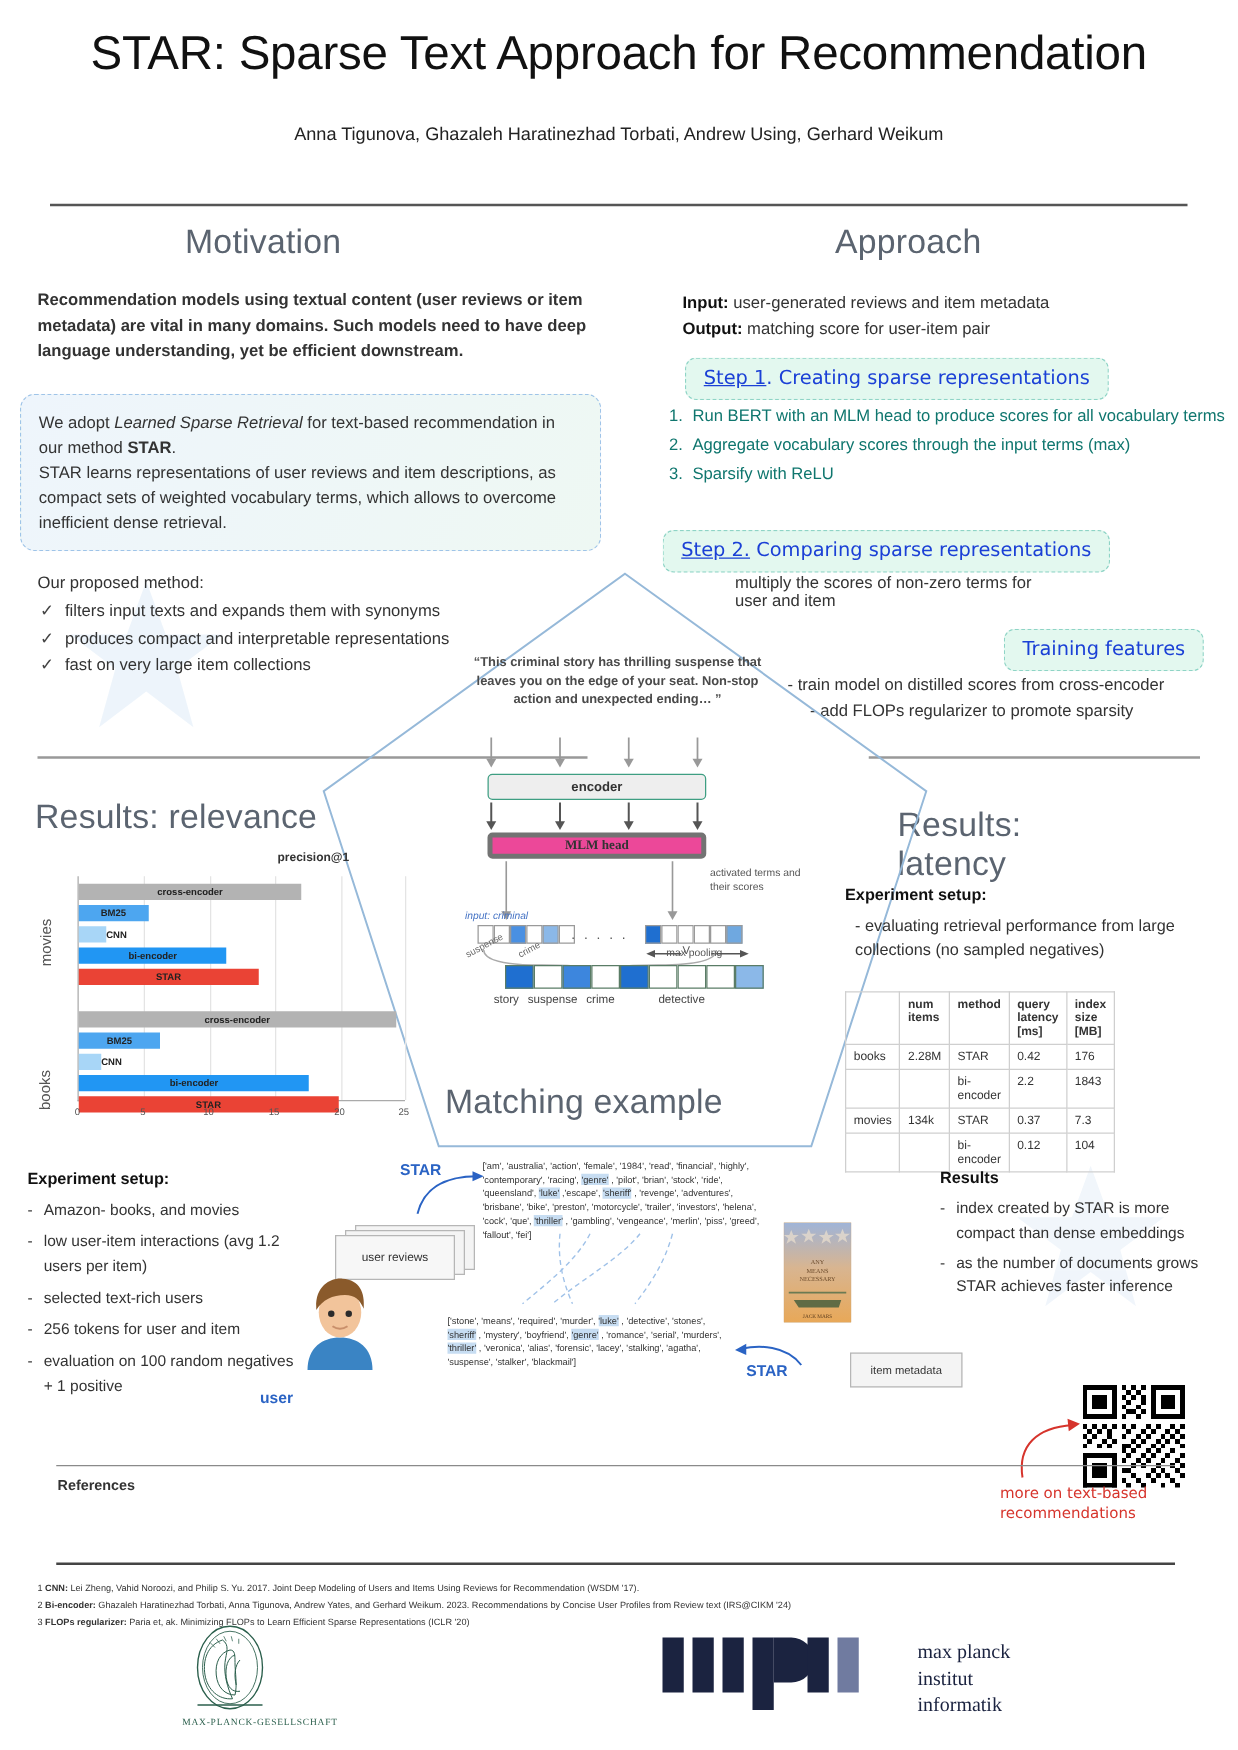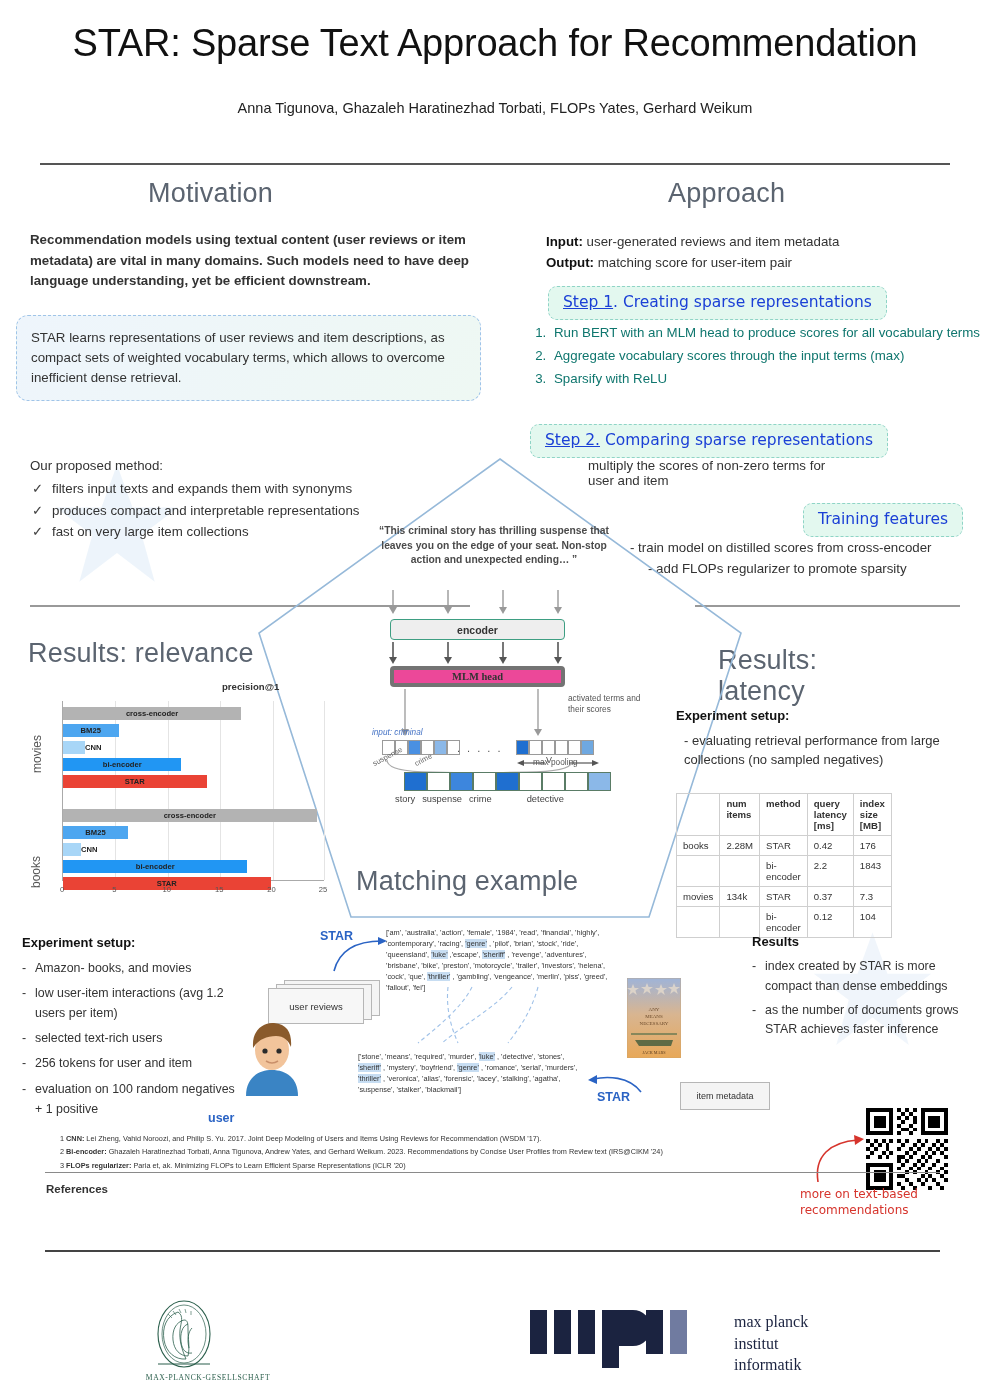--- a/index.html
+++ b/index.html
@@ -255,21 +255,21 @@
   .qr { position: absolute; top: 1108px; left: 866px; width: 82px; height: 82px; }
   .qr-cap {
     position: absolute; top: 1186px; left: 800px; width: 180px;
     font-family: "DejaVu Sans", sans-serif;
     color: #d6342c; font-size: 12px; line-height: 1.35;
   }
 
   
   .ref-rule-top { position: absolute; top: 1172px; left: 45px; width: 895px; height: 1.4px; background: #8a8a8a; }
   .ref-head { position: absolute; top: 1183px; left: 46px; font-size: 11.5px; font-weight: bold; color: #333; }
-  .refs { position: absolute; top: 1132px; left: 30px; width: 920px; font-size: 7.3px; line-height: 1.85; color: #333; margin-left: 30px; }
+  .refs { position: absolute; top: 1264px; left: 30px; width: 920px; font-size: 7.3px; line-height: 1.85; color: #333; }
   .refs b { font-weight: bold; }
   .ref-rule-bot { position: absolute; top: 1250px; left: 45px; width: 895px; height: 2.2px; background: #444; }
 
   
   .mpg-logo { position: absolute; top: 1298px; left: 148px; }
   .mpg-cap {
     position: absolute; top: 1373px; left: 118px; width: 180px; text-align: center;
     font-family: "Liberation Serif", serif; font-size: 7.6px; color: #2b5f4c; letter-spacing: 0.6px;
   }
   .mpi-logo { position: absolute; top: 1308px; left: 528px; }
@@ -282,39 +282,42 @@
   .deco-star { position: absolute; opacity: 0.30; }
   .ds1 { top: 462px; left: 52px; }
   .ds2 { top: 930px; left: 810px; }
 </style>
 </head>
 <body>
 
 <div class="poster">
 
   <div class="title">STAR: Sparse Text Approach for Recommendation</div>
-  <div class="authors">Anna Tigunova, Ghazaleh Haratinezhad Torbati, FLOPs Yates, Gerhard Weikum</div>
+  <div class="authors">Anna Tigunova, Ghazaleh Haratinezhad Torbati, Andrew Using, Gerhard Weikum</div>
   <div class="rule-top"></div>
 
   <svg class="deco-star ds1" width="130" height="125" viewBox="0 0 100 96">
     <polygon points="50,2 62,35 97,35 69,56 79,92 50,70 21,92 31,56 3,35 38,35" fill="#c5dcf2"></polygon>
   </svg>
   <svg class="deco-star ds2" width="125" height="120" viewBox="0 0 100 96">
     <polygon points="50,2 62,35 97,35 69,56 79,92 50,70 21,92 31,56 3,35 38,35" fill="#cfe0f2"></polygon>
   </svg>
 
   <div class="sec-head h-motivation">Motivation</div>
   <div class="sec-head h-approach">Approach</div>
   <div class="sec-head h-relevance">Results: relevance</div>
   <div class="sec-head h-latency">Results: latency</div>
   <div class="sec-head h-matching">Matching example</div>
 
   <div class="motiv-p">Recommendation models using textual content (user reviews or item metadata) are vital in many domains. Such models need to have deep language understanding, yet be efficient downstream.</div>
 
   <div class="motiv-box">
+    <div>
+      <span>We adopt </span><i>Learned Sparse Retrieval</i><span> for text-based recommendation in our method </span><b>STAR</b><span>.</span>
+    </div>
     <div>STAR learns representations of user reviews and item descriptions, as compact sets of weighted vocabulary terms, which allows to overcome inefficient dense retrieval.</div>
   </div>
 
   <div class="proposed-title">Our proposed method:</div>
   <ul class="checklist">
     <li><span class="ck">✓</span><span>filters input texts and expands them with synonyms</span></li>
     <li><span class="ck">✓</span><span>produces compact and interpretable representations</span></li>
     <li><span class="ck">✓</span><span>fast on very large item collections</span></li>
   </ul>
 

